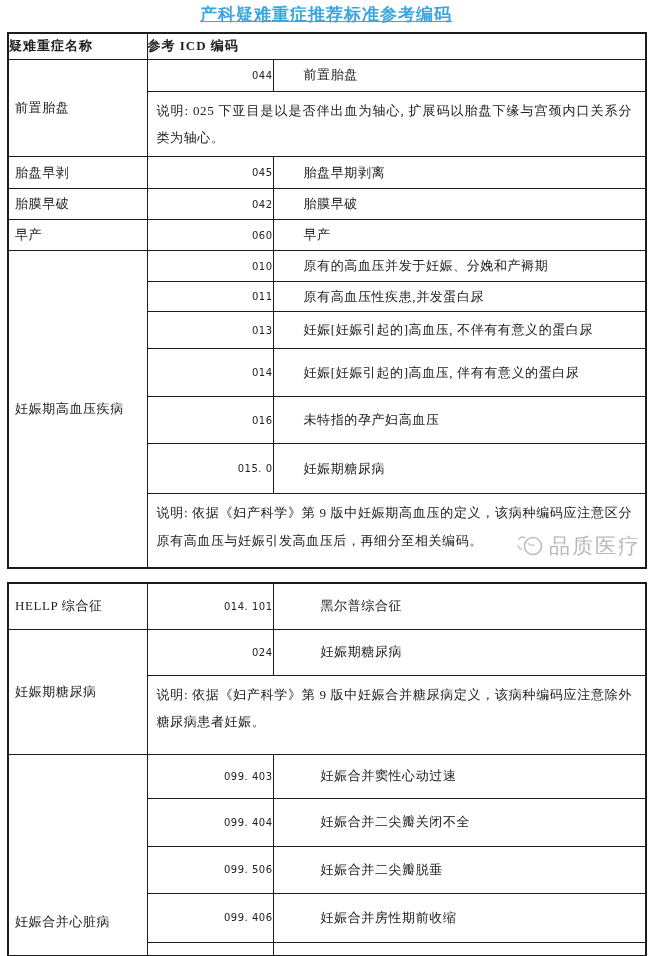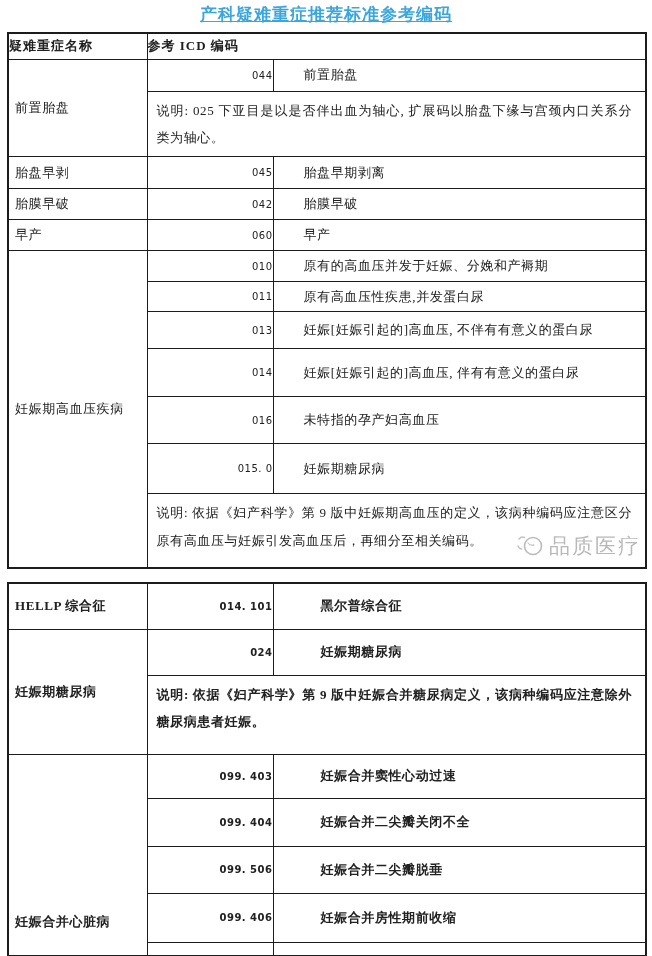--- a/index.html
+++ b/index.html
@@ -17,21 +17,21 @@
     position:absolute;top:3px;left:0;width:652px;text-align:center;
     font-family:"Liberation Sans","DejaVu Sans",sans-serif;
     font-size:17px;font-weight:bold;color:var(--c-title);letter-spacing:1px;text-decoration:underline;
   }
   table.icd{
     position:absolute;left:7px;width:638px;
     border-collapse:collapse;table-layout:fixed;
     border:2px solid var(--c-border);
   }
   #table1{top:32px;}
-  #table2{top:582px;font-weight:bold;}
+  #table2{top:582px;}
   .icd th,.icd td{
     border:1px solid var(--c-border);
     font-size:13px;padding:0;letter-spacing:0.6px;overflow:hidden;
   }
   .icd th{font-weight:bold;text-align:left;font-size:13px;letter-spacing:1px;}
   td.name{vertical-align:middle;text-align:left;padding:2px 4px 2px 6px;}
   td.name.v-bottom{vertical-align:bottom;padding-bottom:24px;margin-top:42px;}
   td.code{
     vertical-align:middle;text-align:right;padding-left:34px;
     font-family:"DejaVu Sans","Liberation Sans",sans-serif;

